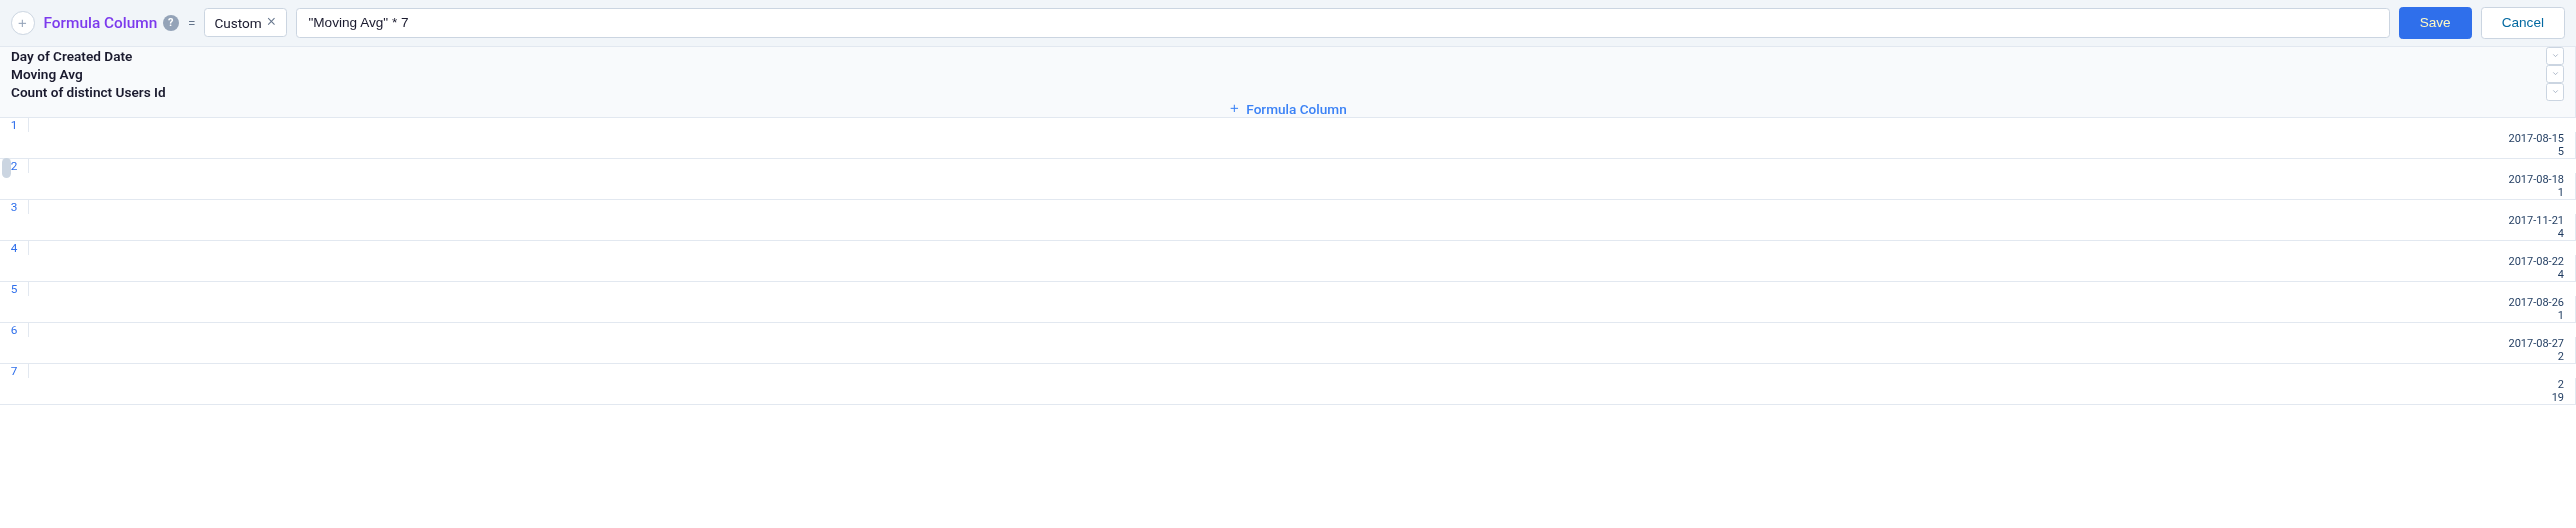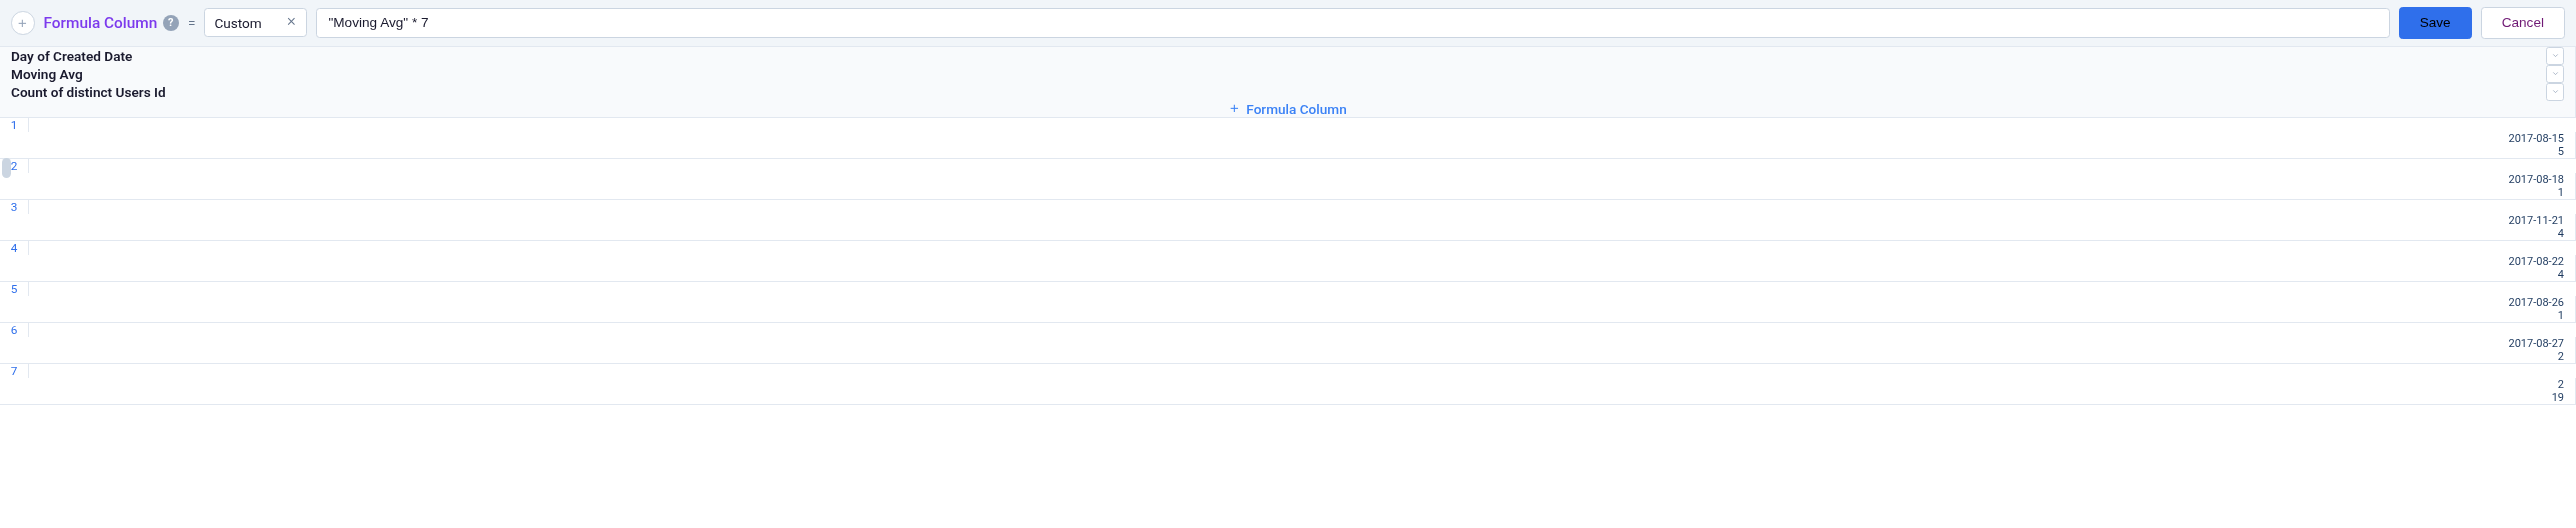--- a/index.html
+++ b/index.html
@@ -64,21 +64,21 @@
       font-size: 13.6px;
       flex-shrink: 0;
     }
     .type-select {
       background: #fff;
       border: 0.9px solid #cbd5e1;
       border-radius: 3.6px;
       padding: 5.4px 9px;
       display: flex;
       align-items: flex-start;
-      gap: 23px;
+      gap: 3px;
       font-size: 13.6px;
       cursor: pointer;
       flex-shrink: 0;
     }
     .type-select .close-x {
       color: #64748b;
       width: 12.7px;
       height: 12.7px;
       display: flex;
       align-items: center;
@@ -97,26 +97,26 @@
     .btn {
       padding: 7.2px 20px;
       border-radius: 3.6px;
       font-size: 13.6px;
       cursor: pointer;
       border: 0.9px solid transparent;
       flex-shrink: 0;
     }
     .btn-save {
       background: #2f6feb;
-      color: #000000;
+      color: #fef9c3;
       border-color: #2f6feb;
     }
     .btn-cancel {
       background: #fff;
-      color: #701a75;
+      color: #0369a1;
       border-color: #cbd5e1;
     }
     .grid {
       display: flex;
       flex-direction: column;
       width: 100%;
     }
     .grid-row {
       display: flex;
       border-bottom: 0.9px solid #e2e8f0;

